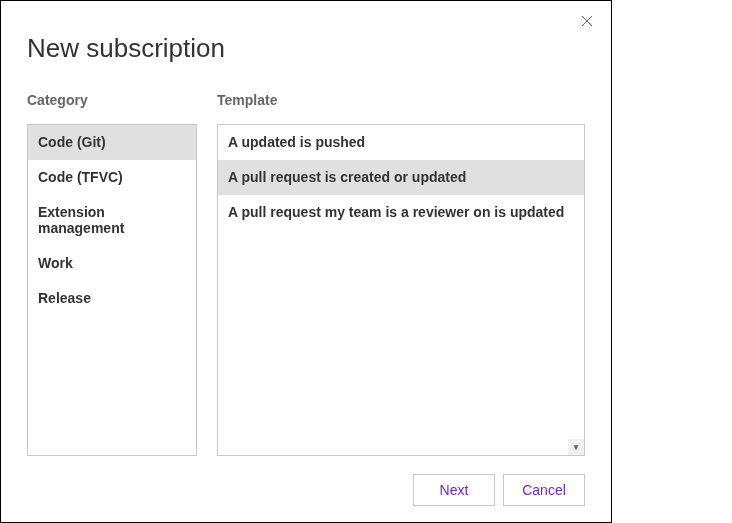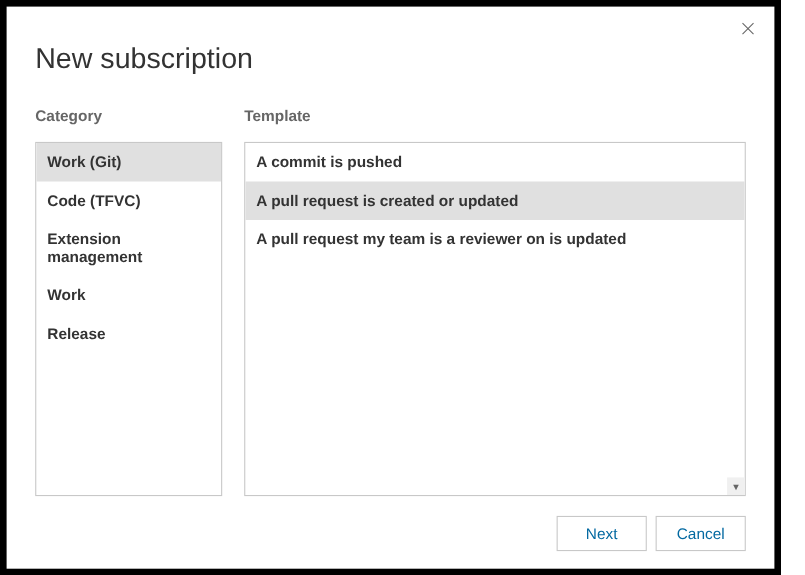--- a/index.html
+++ b/index.html
@@ -7,23 +7,23 @@
       margin: 0;
       padding: 0;
     }
     body {
       font-family: "Segoe UI", -apple-system, sans-serif;
       font-size: 14px;
       color: #333;
       background: #fff;
     }
     .dialog {
-      width: 710px;
+      width: 612px;
       height: 523px;
-      border: 6px solid #000000;
+      border: 1px solid #000000;
       position: relative;
       padding: 26px 26px 16px 26px;
       display: flex;
       flex-direction: column;
     }
     .close-btn {
       position: absolute;
       top: 10px;
       right: 14px;
       width: 20px;
@@ -108,21 +108,21 @@
       justify-content: flex-end;
       gap: 8px;
       padding-top: 18px;
     }
     .btn {
       min-width: 82px;
       height: 32px;
       border: 1px solid #c8c8c8;
       background: #fff;
       font-size: 14px;
-      color: #0369a1;
+      color: #6d28d9;
       cursor: pointer;
       padding: 0 4px;
       font-family: inherit;
     }
   </style>
 </head>
 <body>
 
 <div class="dialog">
 
@@ -133,32 +133,32 @@
     </svg>
   </div>
 
   <h1 class="dialog-title">New subscription</h1>
 
   <div class="columns">
 
     <div class="col col-category">
       <div class="col-label">Category</div>
       <div class="listbox" id="category-list">
-          <div class="list-item selected">Work (Git)</div>
+          <div class="list-item selected">Code (Git)</div>
           <div class="list-item">Code (TFVC)</div>
           <div class="list-item">Extension management</div>
           <div class="list-item">Work</div>
           <div class="list-item">Release</div>
         </div>
     </div>
 
     <div class="col col-template">
       <div class="col-label">Template</div>
       <div class="listbox" id="template-list">
-        <div class="list-item">A commit is pushed</div>
+        <div class="list-item">A updated is pushed</div>
           <div class="list-item selected">A pull request is created or updated</div>
           <div class="list-item">A pull request my team is a reviewer on is updated</div>
           <div class="scrollbar">
           <div class="scroll-btn">
             <span>▾</span>
           </div>
         </div>
       </div>
     </div>
 

